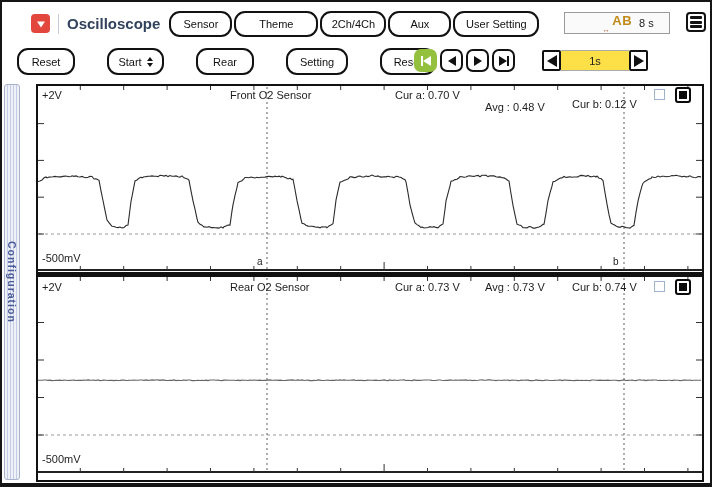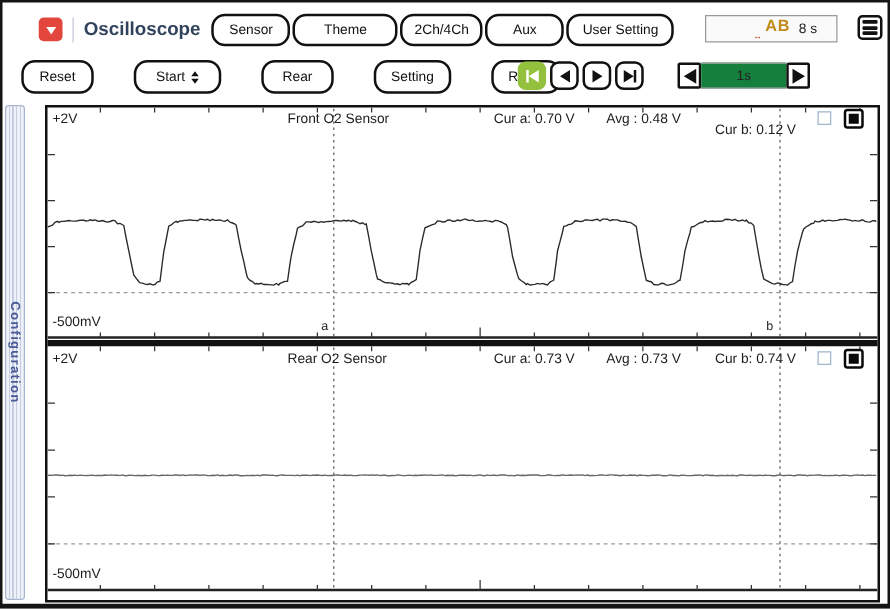--- a/index.html
+++ b/index.html
@@ -44,21 +44,21 @@
   .tri-l{width:0;height:0;border-top:5px solid transparent;border-bottom:5px solid transparent;border-right:8px solid #111;}
   .tri-r{width:0;height:0;border-top:5px solid transparent;border-bottom:5px solid transparent;border-left:8px solid #111;}
   .tri-l.w{border-right-color:#fff;}
   .bar-v{width:2px;height:10px;background:#111;}
   .bar-v.w{background:#fff;}
   .timebase{position:absolute;left:540px;top:48px;display:flex;align-items:center;}
   .tb-btn{width:19px;height:21px;border:2px solid #111;border-radius:2px;background:#fff;
     display:flex;align-items:center;justify-content:center;box-sizing:border-box;cursor:pointer;}
   .tb-tri-l{width:0;height:0;border-top:6px solid transparent;border-bottom:6px solid transparent;border-right:10px solid #111;}
   .tb-tri-r{width:0;height:0;border-top:6px solid transparent;border-bottom:6px solid transparent;border-left:10px solid #111;}
-  .tb-field{width:68px;height:21px;border:1px solid #aaa;border-left:none;border-right:none;background:#15803d;
+  .tb-field{width:68px;height:21px;border:1px solid #aaa;border-left:none;border-right:none;background:#fde047;
     display:flex;align-items:center;justify-content:center;font-size:11px;color:#222;box-sizing:border-box;}
   
   .sidebar-tab{position:absolute;left:2px;top:82px;width:16px;height:396px;box-sizing:border-box;
     background:repeating-linear-gradient(90deg,#eef1f8 0px,#eef1f8 2px,#c5cde2 2px,#c5cde2 3px);
     border:1px solid #a7b2cc;border-radius:3px;display:flex;align-items:center;justify-content:center;cursor:pointer;}
   .sidebar-label{writing-mode:vertical-rl;font-size:10.5px;font-weight:bold;color:#4a5a96;letter-spacing:1px;white-space:nowrap;}
   
   .chartbox{position:absolute;left:34px;top:82px;width:668px;height:398px;border:2px solid #111;
     box-sizing:border-box;background:#fff;}
   .chartbox svg{position:absolute;left:0;}
@@ -93,21 +93,21 @@
     <span class="ab-value">8 s</span>
   </div>
   <div class="menu-btn">
     <div class="menu-bar"></div>
     <div class="menu-bar"></div>
     <div class="menu-bar"></div>
   </div>
 
   <div class="row2">
     <button class="pill" style="width:58px">Reset</button>
-    <button class="pill" style="width:70px">
+    <button class="pill" style="width:57px">
       <span>Start</span>
       <span class="spinner">
           <span class="spin-up"></span>
           <span class="spin-down"></span>
         </span>
     </button>
     <button class="pill" style="width:58px">Rear</button>
     <button class="pill" style="width:62px">Setting</button>
     <button class="pill" style="width:56px">Reset</button>
   </div>
@@ -186,21 +186,21 @@
         <line x1="658" y1="111.2" x2="664" y2="111.2" stroke="#333" stroke-width="1"></line>
         <line x1="0" y1="74.4" x2="6" y2="74.4" stroke="#333" stroke-width="1"></line>
         <line x1="658" y1="74.4" x2="664" y2="74.4" stroke="#333" stroke-width="1"></line>
         <line x1="0" y1="37.60000000000001" x2="6" y2="37.60000000000001" stroke="#333" stroke-width="1"></line>
         <line x1="658" y1="37.60000000000001" x2="664" y2="37.60000000000001" stroke="#333" stroke-width="1"></line>
         <path d="M0.0,95.6L2.0,94.9L4.0,94.1L6.0,91.8L8.0,91.0L9.0,91.9L11.0,91.1L13.0,91.0L15.0,90.8L17.0,90.4L19.0,90.7L21.0,90.9L23.0,90.9L25.0,90.4L27.0,90.1L29.0,90.2L31.0,90.8L33.0,90.5L34.0,89.8L36.0,90.4L38.0,89.9L40.0,90.8L42.0,91.0L44.0,90.4L46.0,91.2L48.0,91.7L50.0,91.2L52.0,90.4L54.0,90.5L56.0,93.0L58.0,92.7L60.0,93.8L61.0,94.3L63.0,104.8L65.0,114.5L67.0,124.4L69.0,134.0L71.0,136.7L73.0,139.2L74.0,140.3L76.0,140.5L78.0,141.3L80.0,141.6L82.0,141.0L84.0,141.9L86.0,141.6L88.0,139.5L90.0,139.1L92.0,123.2L93.0,115.5L95.0,105.4L97.0,94.9L99.0,94.0L101.0,92.2L103.0,91.1L104.0,91.9L106.0,90.8L108.0,90.6L110.0,90.3L112.0,90.2L114.0,89.9L116.0,90.2L118.0,90.3L120.0,90.6L122.0,89.3L124.0,89.5L126.0,90.1L128.0,89.4L130.0,90.6L132.0,89.5L134.0,90.3L136.0,90.2L138.0,89.9L140.0,90.7L142.0,91.1L144.0,89.9L146.0,91.8L148.0,92.4L150.0,93.2L151.0,94.3L153.0,104.9L155.0,114.8L157.0,123.1L159.0,132.6L160.0,136.2L162.0,138.3L164.0,139.2L166.0,141.1L167.0,140.8L169.0,141.2L171.0,140.6L173.0,141.6L175.0,141.6L177.0,141.7L179.0,141.9L181.0,142.1L183.0,140.8L185.0,142.0L186.0,140.7L188.0,139.9L190.0,139.1L192.0,139.1L194.0,124.9L195.0,118.8L197.0,109.4L199.0,101.4L200.0,96.5L202.0,95.4L204.0,94.7L206.0,92.6L207.0,91.5L209.0,91.5L211.0,91.8L213.0,91.0L215.0,91.5L217.0,92.0L219.0,91.3L221.0,91.8L223.0,91.3L225.0,91.2L227.0,91.1L229.0,90.5L231.0,90.4L233.0,90.6L235.0,90.9L237.0,90.2L239.0,90.8L241.0,90.2L243.0,91.2L244.0,90.2L246.0,91.0L248.0,91.8L250.0,93.0L252.0,92.2L254.0,93.6L255.0,93.2L257.0,103.5L259.0,114.7L261.0,123.7L263.0,133.3L264.0,137.2L266.0,137.8L268.0,139.2L270.0,140.1L272.0,140.2L274.0,140.3L276.0,140.6L278.0,141.3L280.0,141.0L282.0,141.8L284.0,140.8L286.0,141.0L288.0,140.8L289.0,141.8L291.0,139.9L293.0,138.9L295.0,137.7L297.0,122.3L298.0,114.2L300.0,104.9L302.0,96.2L304.0,95.4L306.0,94.5L308.0,93.7L310.0,93.1L312.0,90.8L314.0,90.9L316.0,91.6L318.0,91.4L320.0,90.2L322.0,90.0L324.0,91.0L326.0,91.0L328.0,90.0L330.0,90.6L332.0,89.9L334.0,89.1L336.0,90.0L338.0,90.5L340.0,89.9L342.0,90.9L344.0,91.1L346.0,90.8L348.0,90.9L350.0,90.3L352.0,90.7L354.0,91.0L356.0,91.6L358.0,90.4L360.0,90.5L361.0,90.9L363.0,91.6L365.0,92.7L367.0,93.7L368.0,95.8L370.0,106.9L372.0,119.0L374.0,126.6L376.0,133.9L377.0,136.9L379.0,138.6L381.0,139.8L383.0,141.6L384.0,140.9L386.0,142.0L388.0,141.7L390.0,141.5L392.0,140.7L394.0,141.3L396.0,140.7L398.0,141.4L400.0,141.9L402.0,139.7L404.0,138.6L405.0,138.0L407.0,123.3L408.0,114.8L410.0,107.3L412.0,99.8L413.0,95.1L415.0,94.7L417.0,93.6L419.0,93.3L421.0,91.8L422.0,90.6L424.0,90.8L426.0,91.3L428.0,91.0L430.0,90.0L432.0,89.9L434.0,90.3L436.0,90.4L438.0,89.7L440.0,89.4L442.0,90.8L444.0,89.3L446.0,89.3L448.0,89.4L450.0,90.6L452.0,89.8L454.0,89.9L456.0,89.9L458.0,90.8L460.0,91.1L462.0,90.9L464.0,91.8L466.0,91.9L468.0,93.0L470.0,94.5L471.0,95.1L473.0,107.5L475.0,119.4L477.0,128.9L479.0,138.2L481.0,139.0L483.0,139.4L485.0,141.6L487.0,141.8L489.0,141.9L491.0,140.6L493.0,140.8L495.0,142.1L497.0,142.1L499.0,141.5L501.0,141.1L503.0,140.0L505.0,138.4L506.0,138.3L508.0,127.2L510.0,114.5L512.0,106.9L514.0,100.2L515.0,95.7L517.0,95.2L519.0,94.0L521.0,92.7L523.0,91.8L524.0,92.0L526.0,90.5L528.0,91.5L530.0,91.1L532.0,90.8L534.0,91.2L536.0,91.0L538.0,91.0L540.0,90.9L542.0,89.6L544.0,89.4L546.0,89.7L548.0,90.3L550.0,89.4L552.0,90.6L554.0,90.7L556.0,90.0L558.0,91.0L559.0,90.0L561.0,92.2L563.0,92.5L565.0,94.5L567.0,106.6L569.0,118.1L571.0,128.7L573.0,137.2L575.0,138.3L577.0,139.3L578.0,140.0L580.0,140.9L582.0,141.3L584.0,140.3L586.0,140.8L588.0,141.6L590.0,141.7L592.0,142.1L594.0,140.4L596.0,139.3L598.0,126.4L600.0,115.2L602.0,107.1L604.0,99.8L605.0,97.2L607.0,95.4L609.0,94.3L611.0,93.0L613.0,92.6L614.0,90.8L616.0,91.5L618.0,91.2L620.0,90.1L622.0,91.0L624.0,90.3L626.0,90.3L628.0,90.7L630.0,90.5L632.0,90.3L634.0,89.6L636.0,89.7L638.0,89.3L640.0,89.8L642.0,90.1L644.0,90.9L646.0,90.3L648.0,90.9L650.0,90.6L652.0,89.8L654.0,91.1L656.0,91.5L658.0,91.7L660.0,90.6L662.0,90.6L663,91.3" fill="none" stroke="#2b2b2b" stroke-width="1.1"></path>
       </svg>
     <div class="hlabel" style="left:4px;top:3px">+2V</div>
     <div class="hlabel" style="left:192px;top:3px">Front O2 Sensor</div>
     <div class="hlabel" style="left:357px;top:3px">Cur a: 0.70 V</div>
-    <div class="hlabel" style="left:447px;top:3px">Avg : 0.48 V</div>
+    <div class="hlabel" style="left:447px;top:15px">Avg : 0.48 V</div>
     <div class="hlabel" style="left:534px;top:12px">Cur b: 0.12 V</div>
     <div class="chk" style="left:616px;top:3px"></div>
     <div class="sqbtn" style="left:637px;top:1px">
         <div class="fill"></div>
       </div>
     <div class="hlabel" style="left:4px;top:166px">-500mV</div>
     <div class="marker" style="left:219px;top:170px">a</div>
     <div class="marker" style="left:575px;top:170px">b</div>
 
     <div class="ch-sep"></div>

